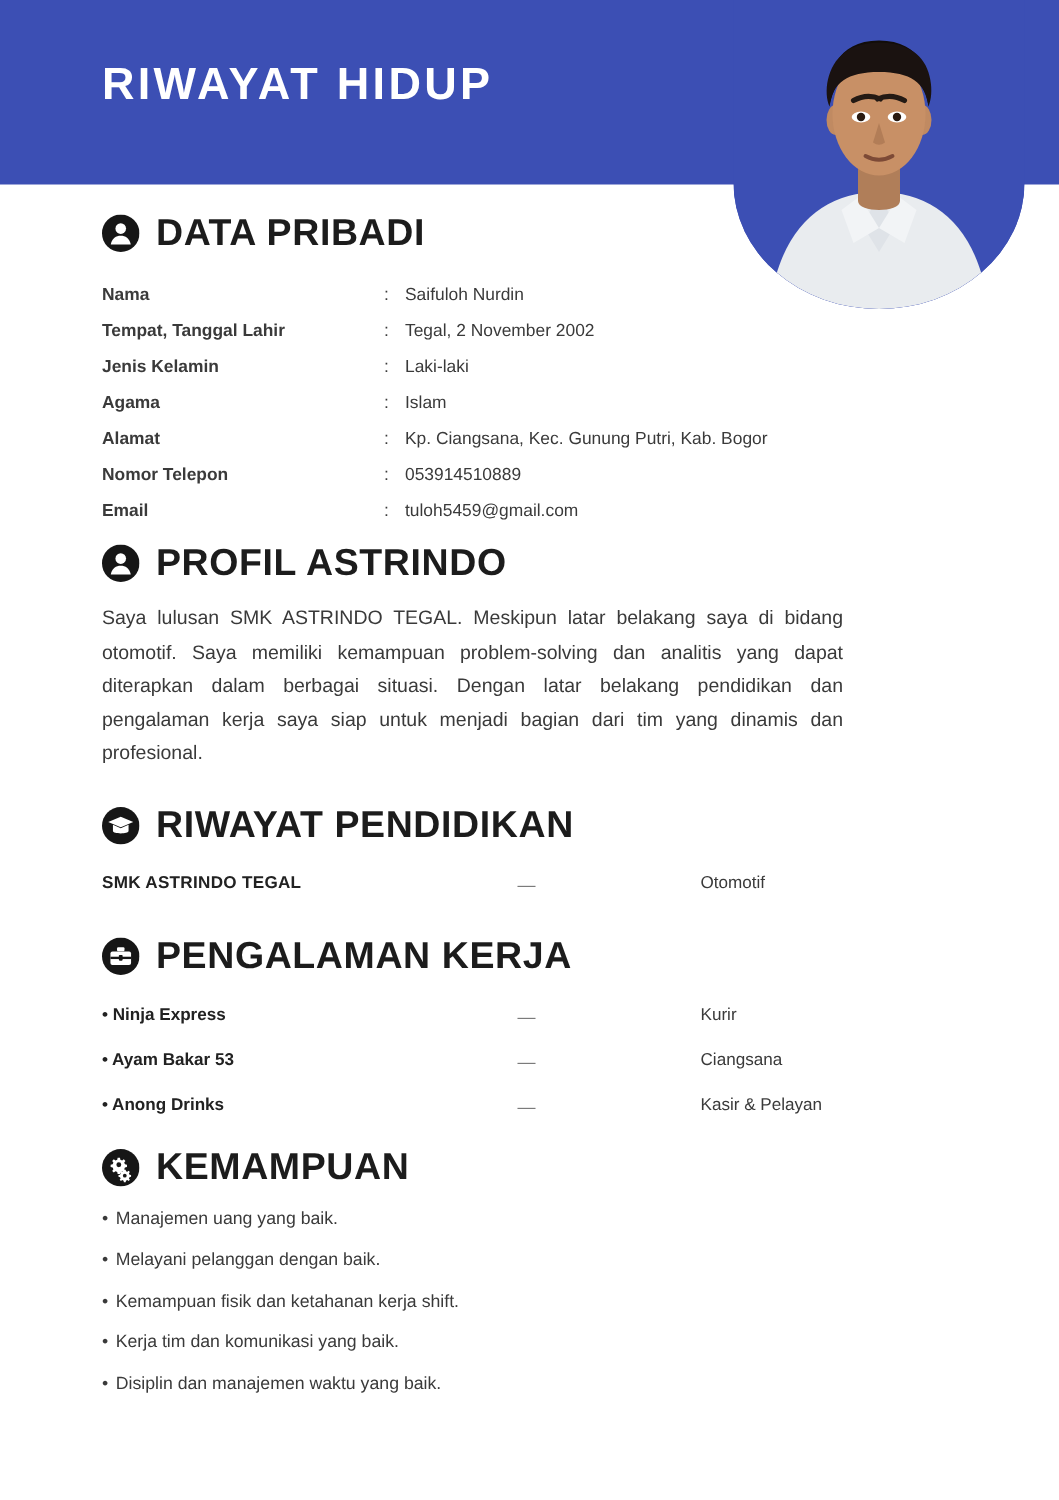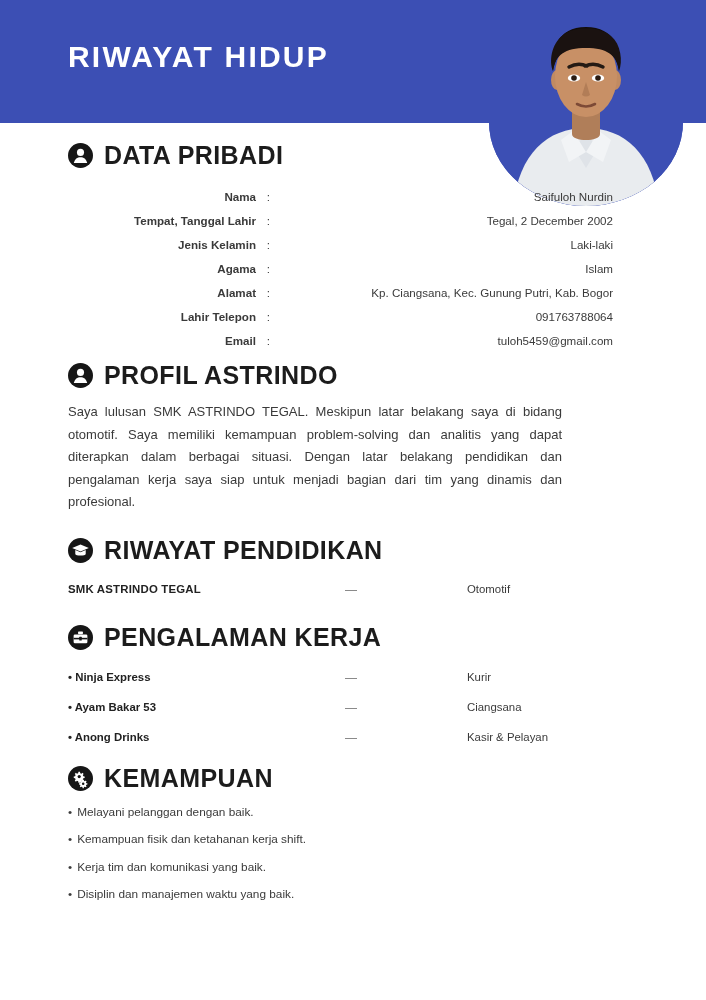--- a/index.html
+++ b/index.html
@@ -81,21 +81,20 @@
     top: 191px;
     width: 545px;
     border-collapse: collapse;
   }
   .data-table td {
     font-size: 11.6px;
     color: #3a3a3a;
     padding: 0 0 11.3px 0;
     vertical-align: top;
     line-height: 1.1;
-    text-align: right;
   }
   .td-label { width: 188px; font-weight: bold; color: #2e2e2e; }
   .td-colon { width: 14px; }
   .td-value { color: #3f3f3f; }
 
   
   .profile-text {
     position: absolute;
     left: 68px;
     top: 401px;
@@ -206,41 +205,41 @@
 <table class="data-table">
   <tbody>
     <tr>
       <td class="td-label">Nama</td>
       <td class="td-colon">:</td>
       <td class="td-value">Saifuloh Nurdin</td>
     </tr>
     <tr>
       <td class="td-label">Tempat, Tanggal Lahir</td>
       <td class="td-colon">:</td>
-      <td class="td-value">Tegal, 2 December 2002</td>
+      <td class="td-value">Tegal, 2 November 2002</td>
     </tr>
     <tr>
       <td class="td-label">Jenis Kelamin</td>
       <td class="td-colon">:</td>
       <td class="td-value">Laki-laki</td>
     </tr>
     <tr>
       <td class="td-label">Agama</td>
       <td class="td-colon">:</td>
       <td class="td-value">Islam</td>
     </tr>
     <tr>
       <td class="td-label">Alamat</td>
       <td class="td-colon">:</td>
       <td class="td-value">Kp. Ciangsana, Kec. Gunung Putri, Kab. Bogor</td>
     </tr>
     <tr>
-      <td class="td-label">Lahir Telepon</td>
-      <td class="td-colon">:</td>
-      <td class="td-value">091763788064</td>
+      <td class="td-label">Nomor Telepon</td>
+      <td class="td-colon">:</td>
+      <td class="td-value">053914510889</td>
     </tr>
     <tr>
       <td class="td-label">Email</td>
       <td class="td-colon">:</td>
       <td class="td-value">tuloh5459@gmail.com</td>
     </tr>
   </tbody>
 </table>
 
 <div class="section-head" style="top:363px">
@@ -306,20 +305,23 @@
     <circle cx="10.75" cy="10.1" r="1.55" fill="#161616"></circle>
     <g fill="#ffffff">
       <path d="M14 13.2 l1.15 0 .2 1 .88 .37 .8-.6 .8 .8-.6 .8 .37 .88 1 .2 0 1.15-1 .2-.37 .88 .6 .8-.8 .8-.8-.6-.88 .37-.2 1-1.15 0-.2-1-.88-.37-.8 .6-.8-.8 .6-.8-.37-.88-1-.2 0-1.15 1-.2 .37-.88-.6-.8 .8-.8 .8 .6 .88-.37z"></path>
     </g>
     <circle cx="14.58" cy="17.1" r="1.2" fill="#161616"></circle>
   </svg>
   <div class="sec-title">KEMAMPUAN</div>
 </div>
 <div class="skills">
   <div class="skill-item">
+    <span class="skill-bullet">•</span><span>Manajemen uang yang baik.</span>
+  </div>
+  <div class="skill-item">
     <span class="skill-bullet">•</span><span>Melayani pelanggan dengan baik.</span>
   </div>
   <div class="skill-item">
     <span class="skill-bullet">•</span><span>Kemampuan fisik dan ketahanan kerja shift.</span>
   </div>
   <div class="skill-item">
     <span class="skill-bullet">•</span><span>Kerja tim dan komunikasi yang baik.</span>
   </div>
   <div class="skill-item">
     <span class="skill-bullet">•</span><span>Disiplin dan manajemen waktu yang baik.</span>

